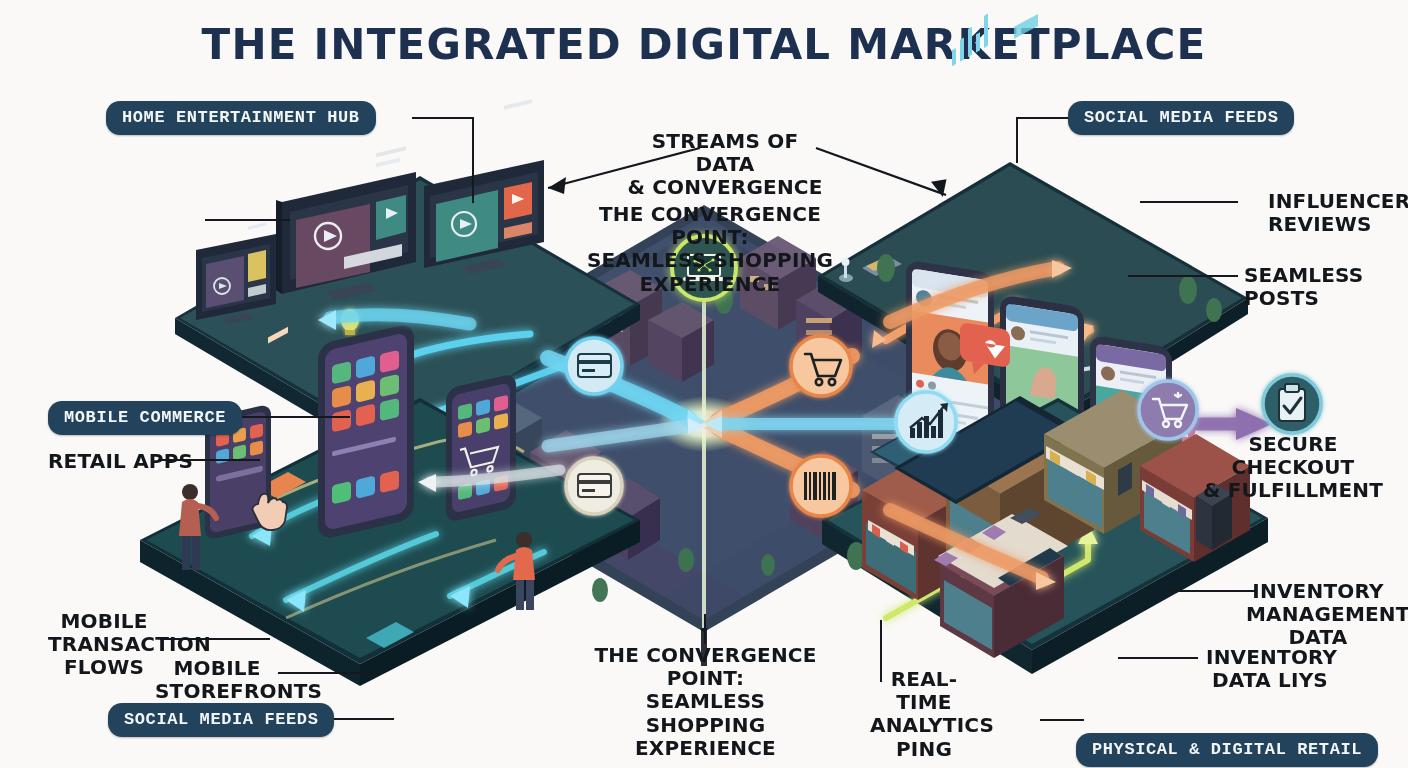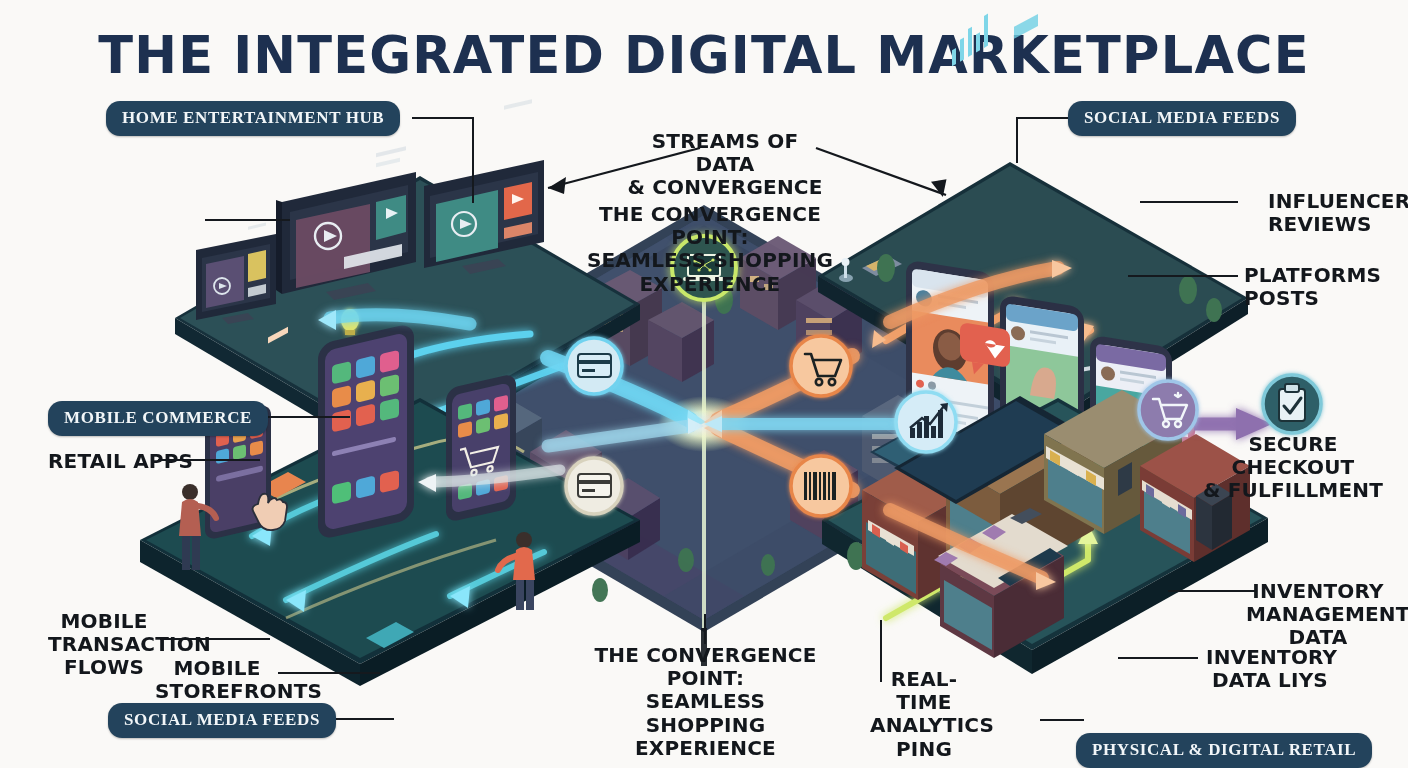--- a/index.html
+++ b/index.html
@@ -7,40 +7,40 @@
     width:1408px;height:768px;
     background:#faf9f7;
     font-family:"Liberation Sans", sans-serif;
     overflow:hidden;
     position:relative;
   }
   #stage{position:absolute;inset:0;}
 
   
   .title{
-    position:absolute;left:0;right:0;top:26px;
+    position:absolute;left:0;right:0;top:20px;
     text-align:center;
-    font-size:51px;font-weight:bold;
+    font-size:42px;font-weight:bold;
     letter-spacing:1.2px;
     color:#1d3050;
     font-family:"DejaVu Sans", sans-serif;
   }
 
   
   .pill{
     position:absolute;
     background:#23435c;
     color:#f2f6f8;
     border-radius:14px;
     font-size:17px;font-weight:bold;
     letter-spacing:.6px;
     padding:7px 16px 8px 16px;
     white-space:nowrap;
     box-shadow:0 1px 2px rgba(0,0,0,.25);
-    font-family:Liberation Serif, serif;
+    font-family:Liberation Mono, monospace;
   }
 
   
   .lbl{
     position:absolute;
     color:#13171c;
     font-size:20px;font-weight:bold;
     line-height:1.16;
     letter-spacing:.2px;
     white-space:pre-line;
@@ -725,21 +725,21 @@
 
   <div class="lbl c" style="left:620px;top:130px;width:210px;">STREAMS OF DATA
 &amp; CONVERGENCE</div>
 
   <div class="lbl c" style="left:560px;top:203px;width:300px;">THE CONVERGENCE POINT:
 SEAMLESS SHOPPING EXPERIENCE</div>
 
   <div class="lbl" style="left:1268px;top:190px;">INFLUENCER
 REVIEWS</div>
 
-  <div class="lbl" style="left:1244px;top:264px;">PLATFORMS
+  <div class="lbl" style="left:1244px;top:264px;">SEAMLESS
 POSTS</div>
 
   <div class="lbl" style="left:48px;top:450px;">RETAIL APPS</div>
 
   <div class="lbl c" style="left:1198px;top:433px;width:190px;">SECURE CHECKOUT
 &amp; FULFILLMENT</div>
 
   <div class="lbl c" style="left:48px;top:610px;width:112px;">MOBILE
 TRANSACTION
 FLOWS</div>

